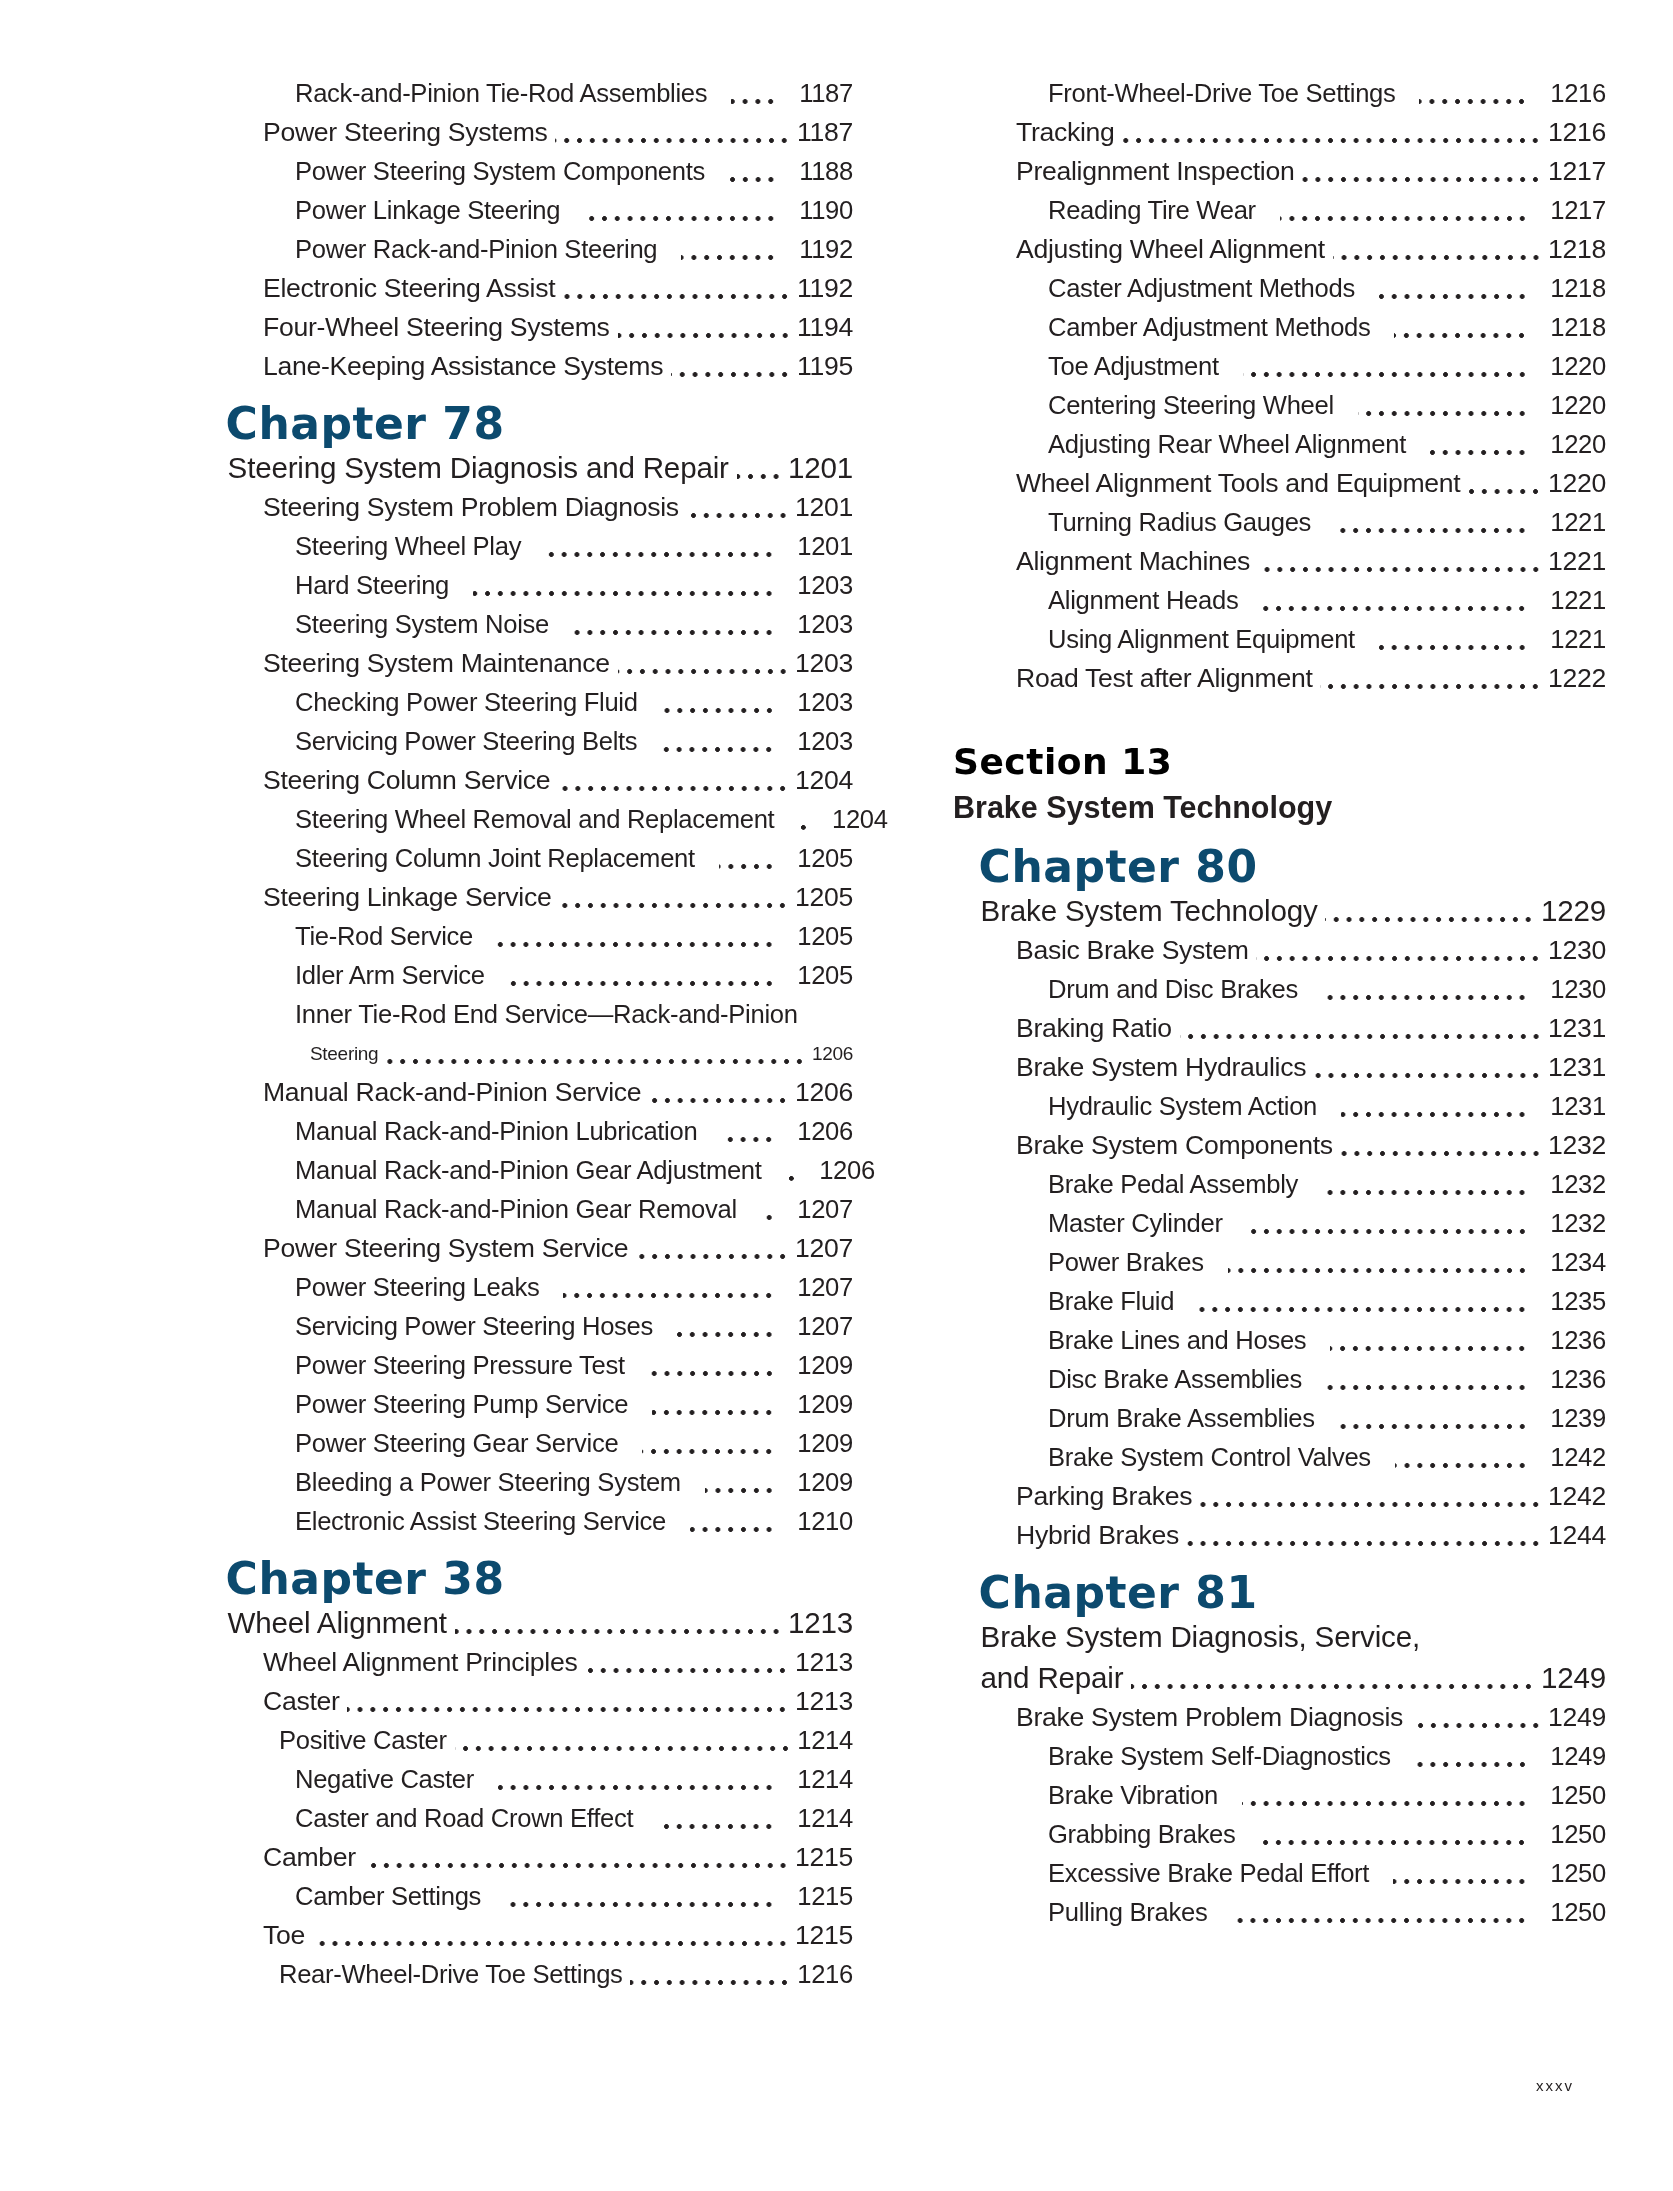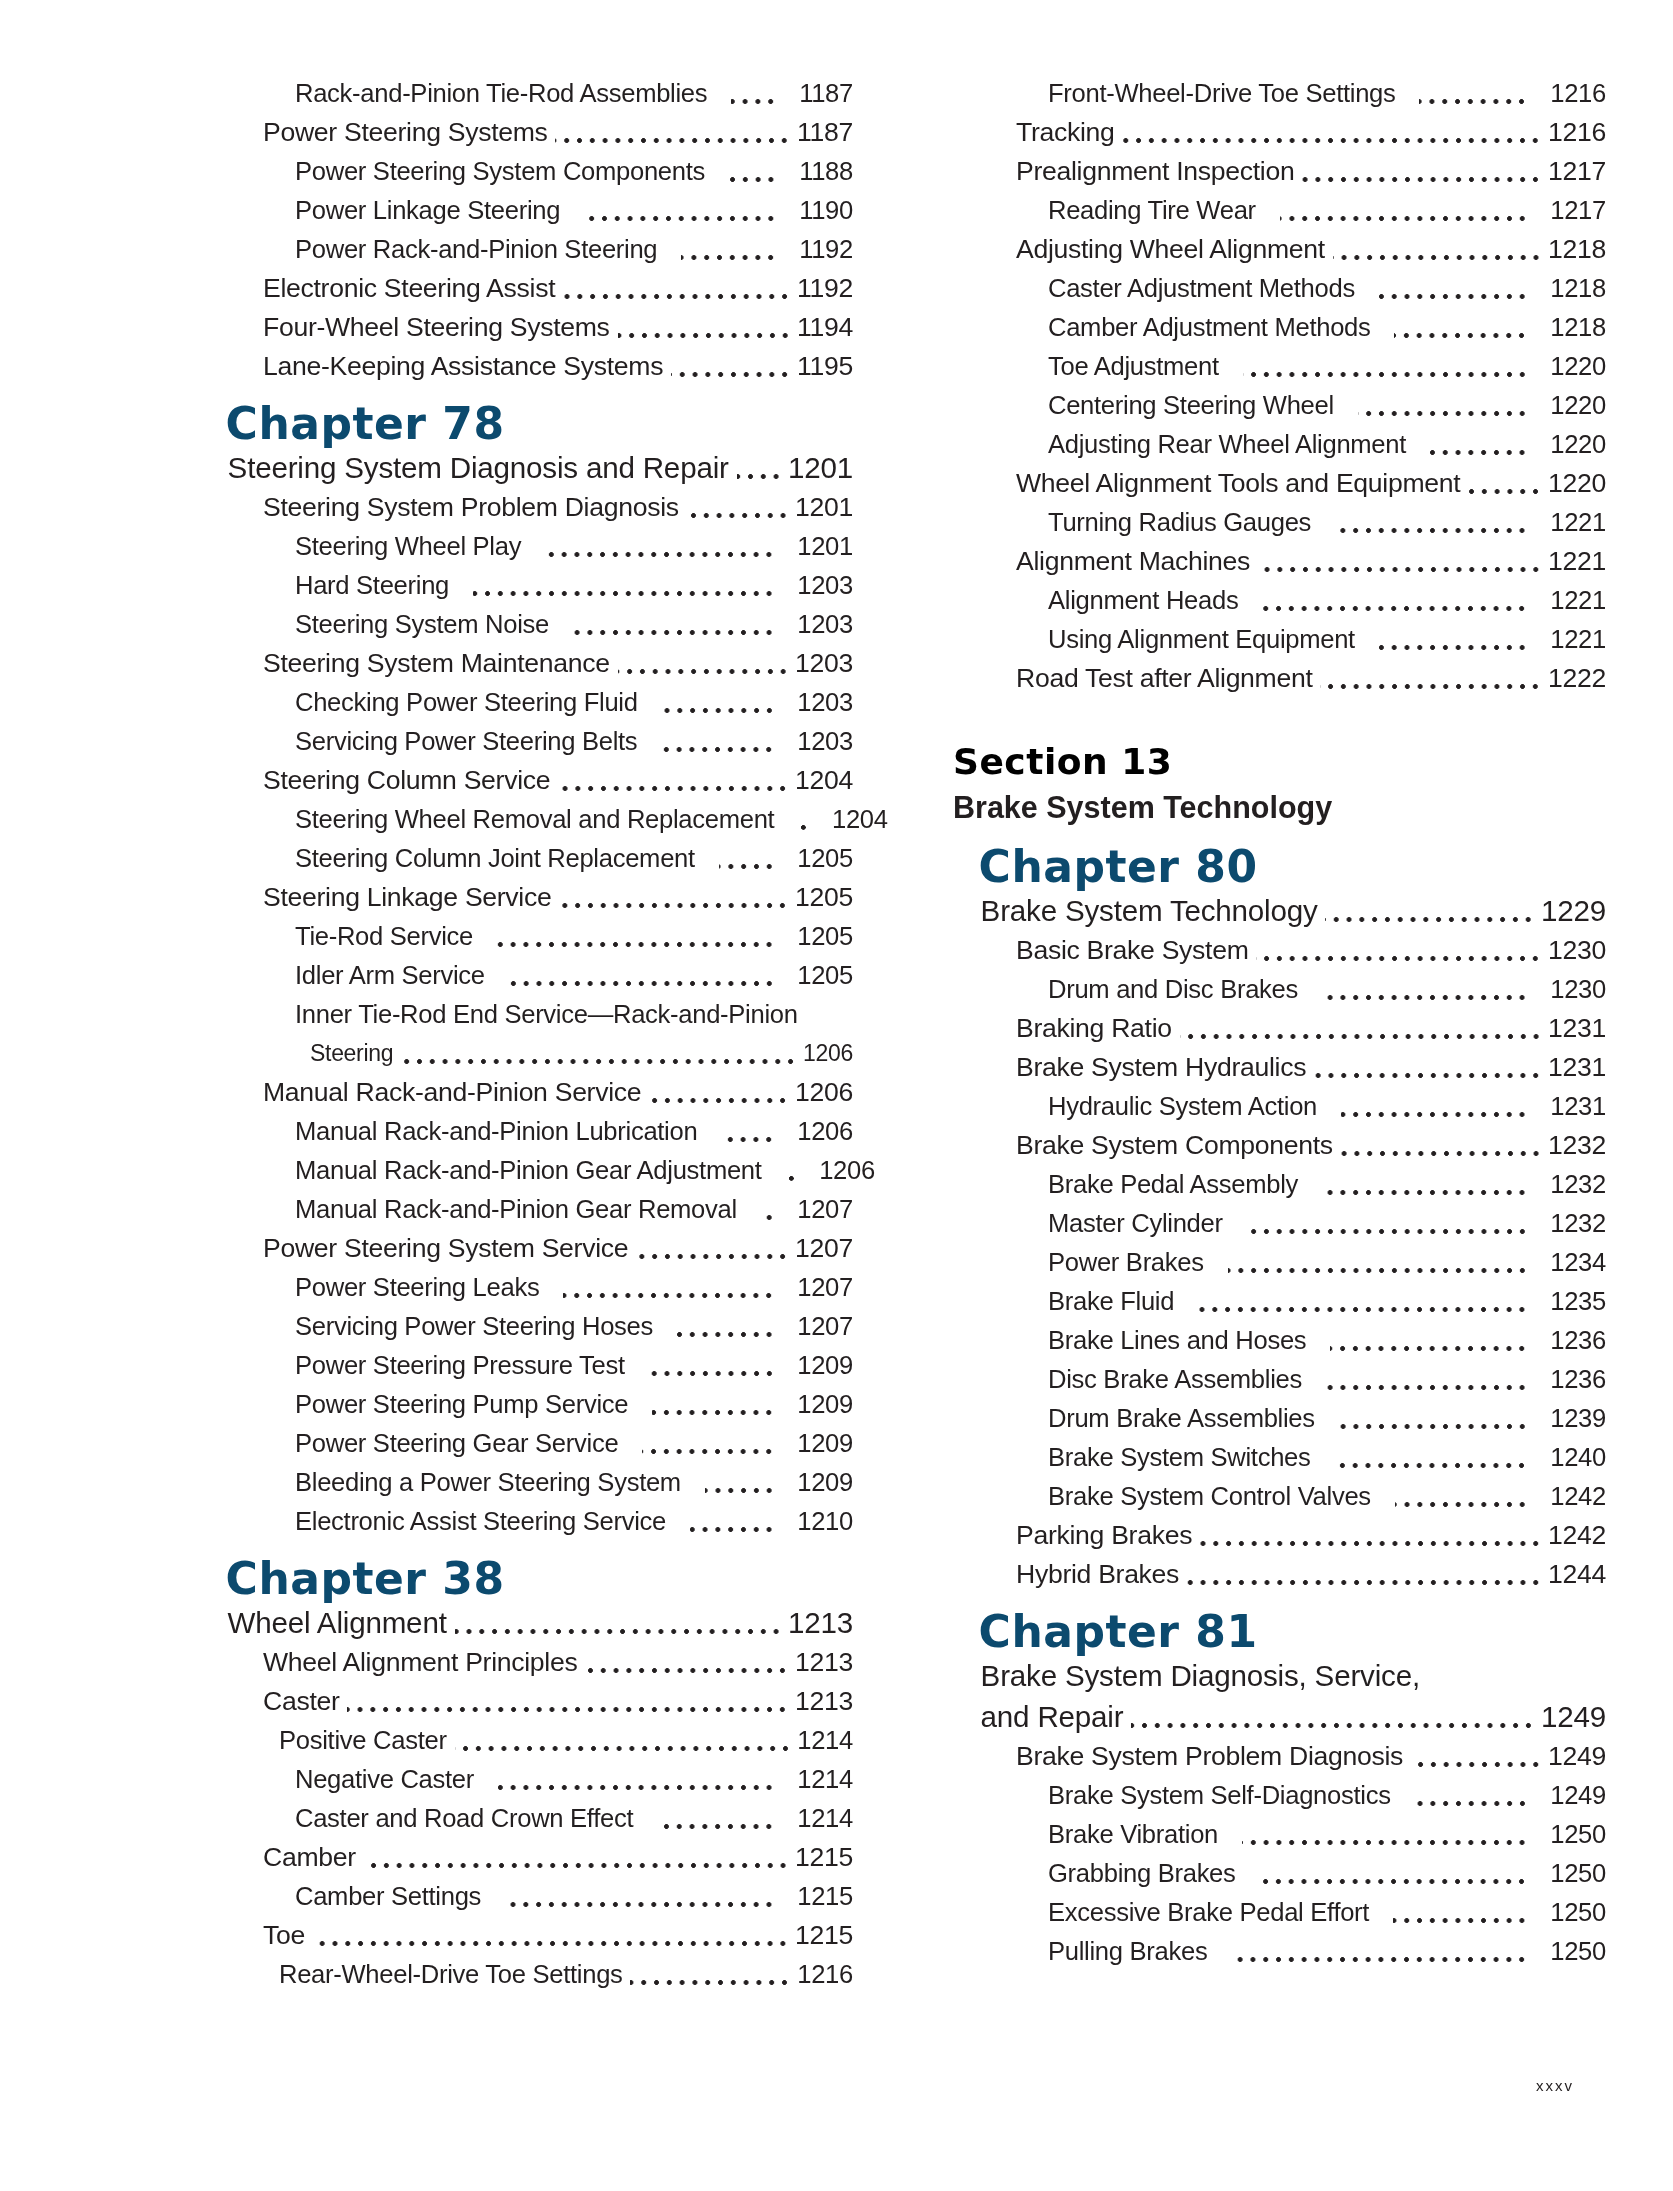--- a/index.html
+++ b/index.html
@@ -16,21 +16,21 @@
   .row .pg{white-space:nowrap;}
   .leader{
     flex:1 1 auto;min-width:11.8px;margin:0 5.9px 0 7.9px;align-self:stretch;
     background-image:radial-gradient(circle,#231f20 2.1px,transparent 2.6px);
     background-size:12.8px 4.9px;background-repeat:repeat-x;
     background-position:right bottom 8.9px;
   }
   .lvl1{padding-left:63px;}
   .lvl2{padding-left:95px;font-size:25.6px;gap:16px;}
   .lvl1b{padding-left:79px;font-size:25.6px;}
-  .cont{padding-left:110px;font-size:23px;}
+  .cont{padding-left:110px;font-size:19px;}
 
   .chapter{margin-top:13.8px;}
   .chapter-heading{
     font-family:"DejaVu Sans",sans-serif;font-weight:bold;font-size:44px;
     line-height:47px;letter-spacing:0.5px;color:#0c4a6e;padding-left:25.6px;
     white-space:nowrap;
   }
   .row.chtitle{padding-left:27.6px;font-size:29.6px;line-height:41px;letter-spacing:-0.2px;}
 
   .section{margin-top:39px;}
@@ -434,25 +434,20 @@
     </div>
     <div class="row lvl2">
       <span class="t">Disc Brake Assemblies</span>
       <span class="leader"></span>
       <span class="pg">1236</span>
     </div>
     <div class="row lvl2">
       <span class="t">Drum Brake Assemblies</span>
       <span class="leader"></span>
       <span class="pg">1239</span>
-    </div>
-    <div class="row lvl2">
-      <span class="t">Brake System Switches</span>
-      <span class="leader"></span>
-      <span class="pg">1240</span>
     </div>
     <div class="row lvl2">
       <span class="t">Brake System Control Valves</span>
       <span class="leader"></span>
       <span class="pg">1242</span>
     </div>
     <div class="row lvl1">
       <span class="t">Parking Brakes</span>
       <span class="leader"></span>
       <span class="pg">1242</span>

